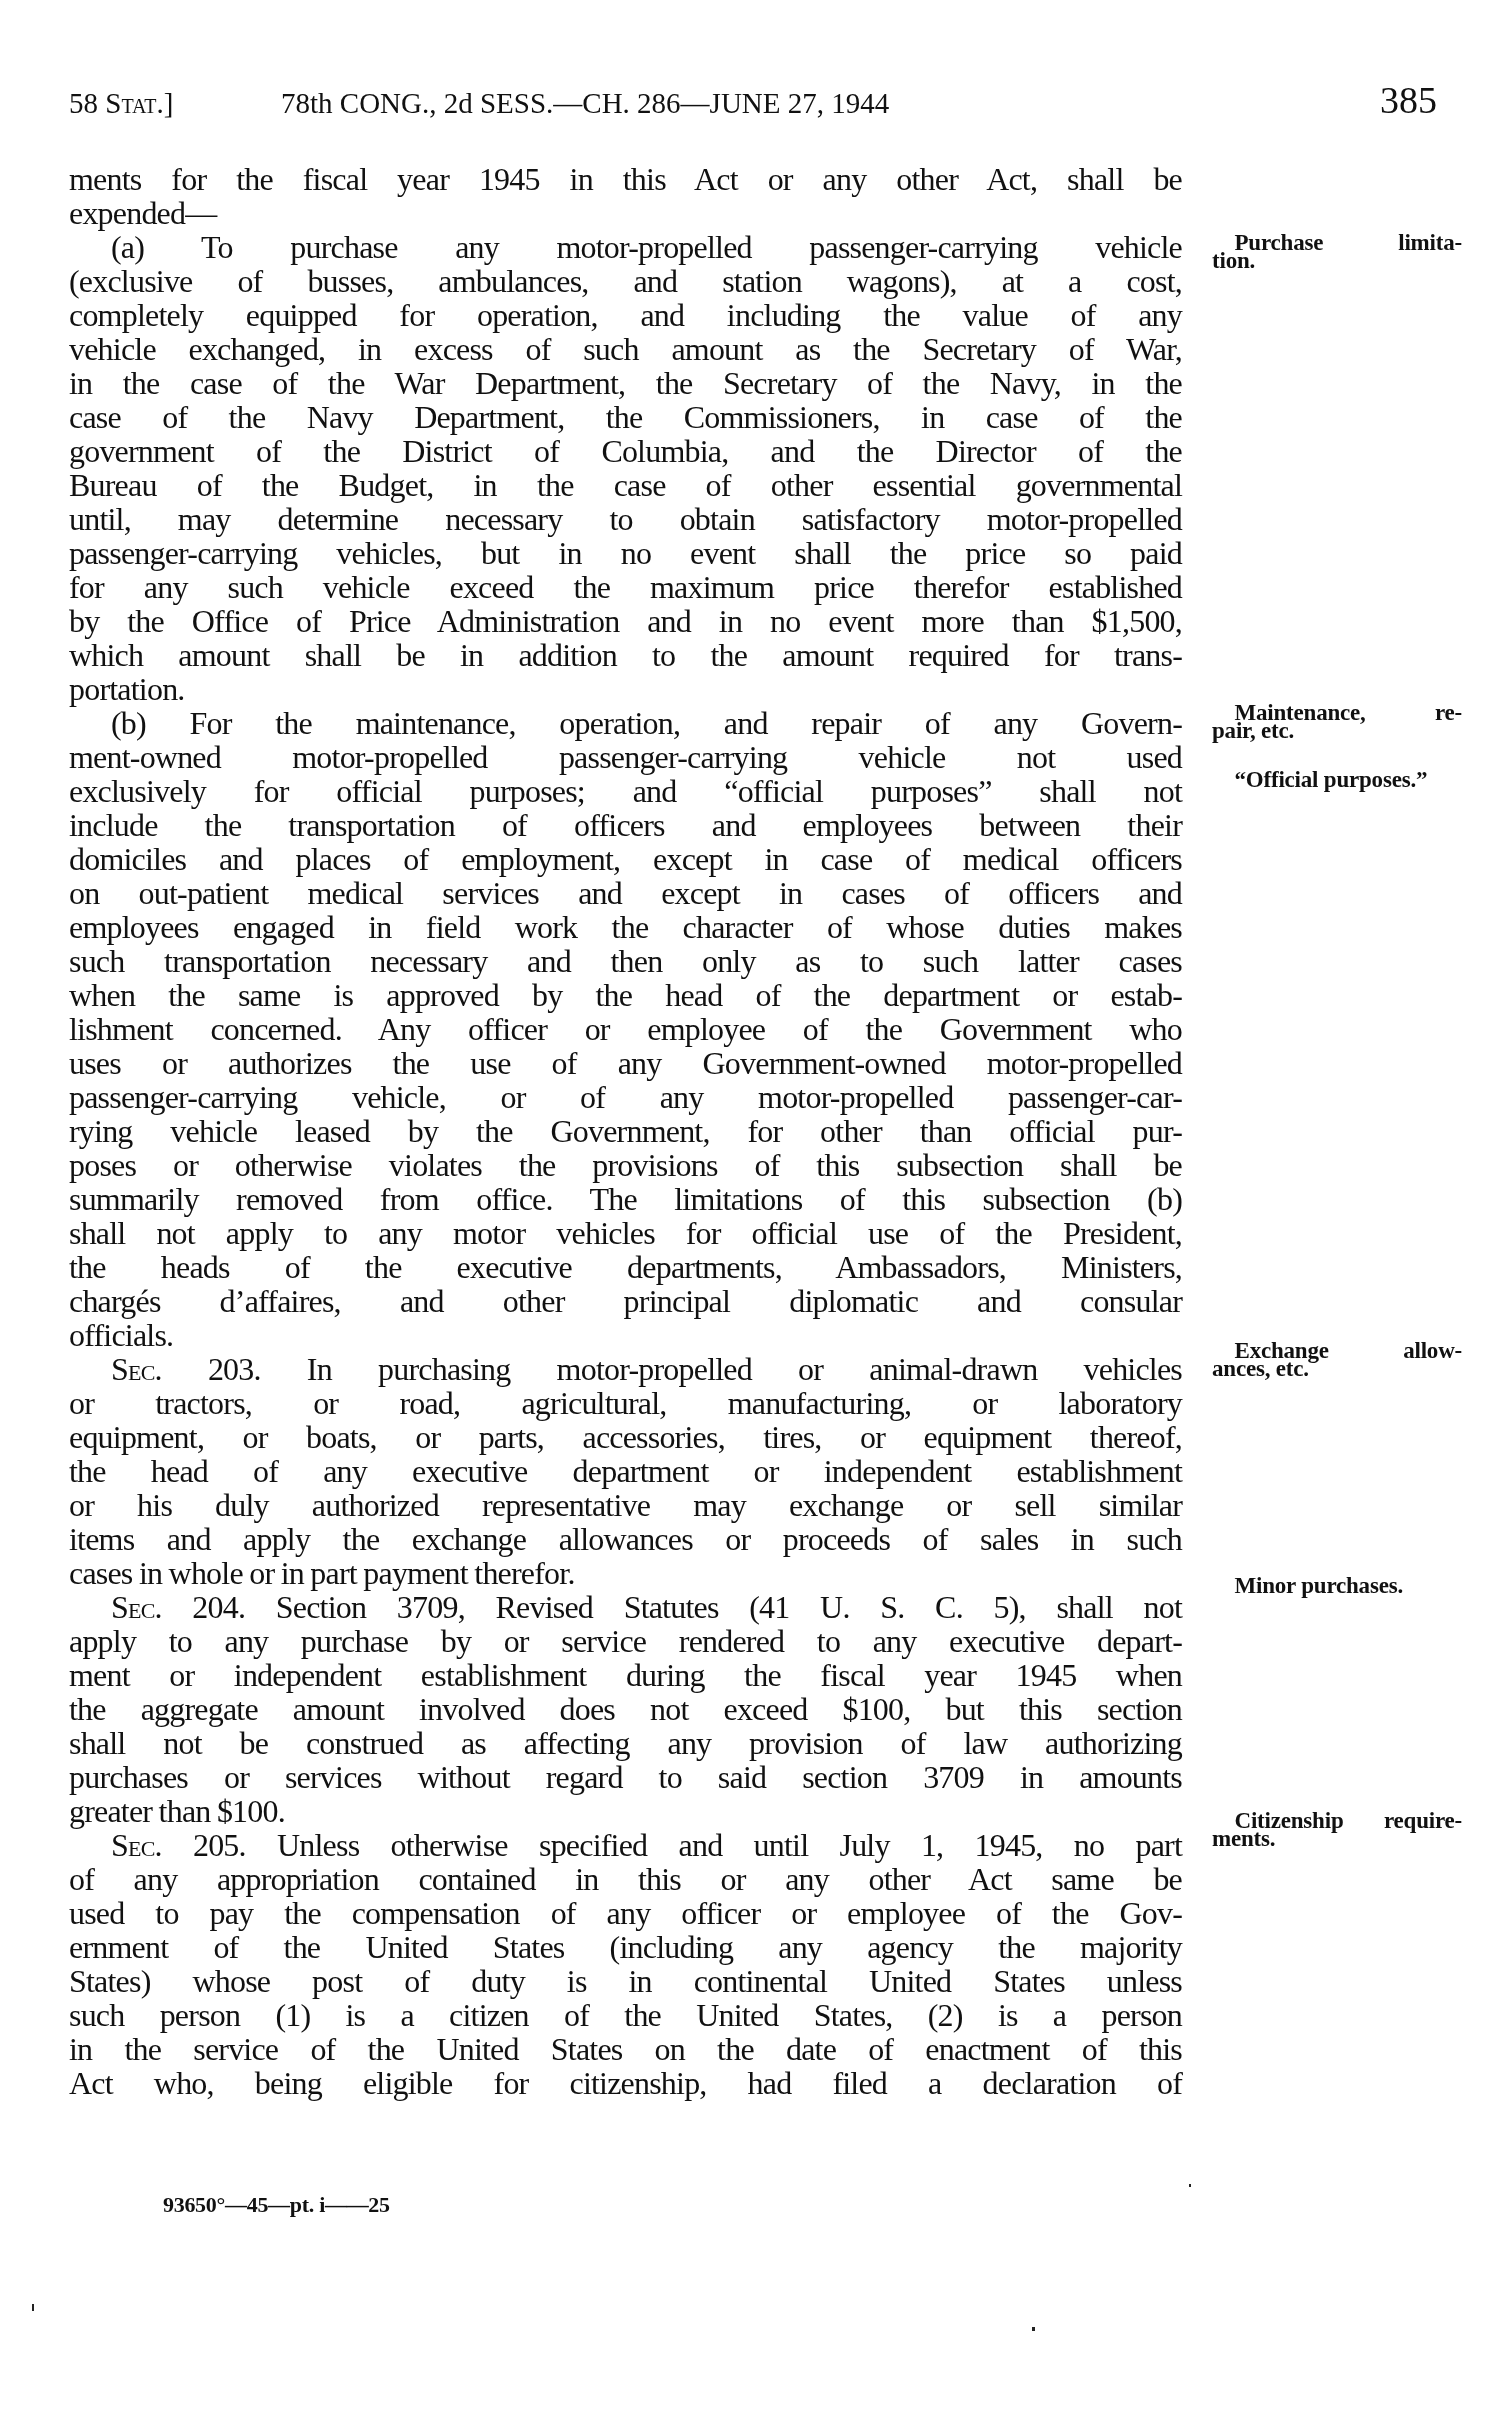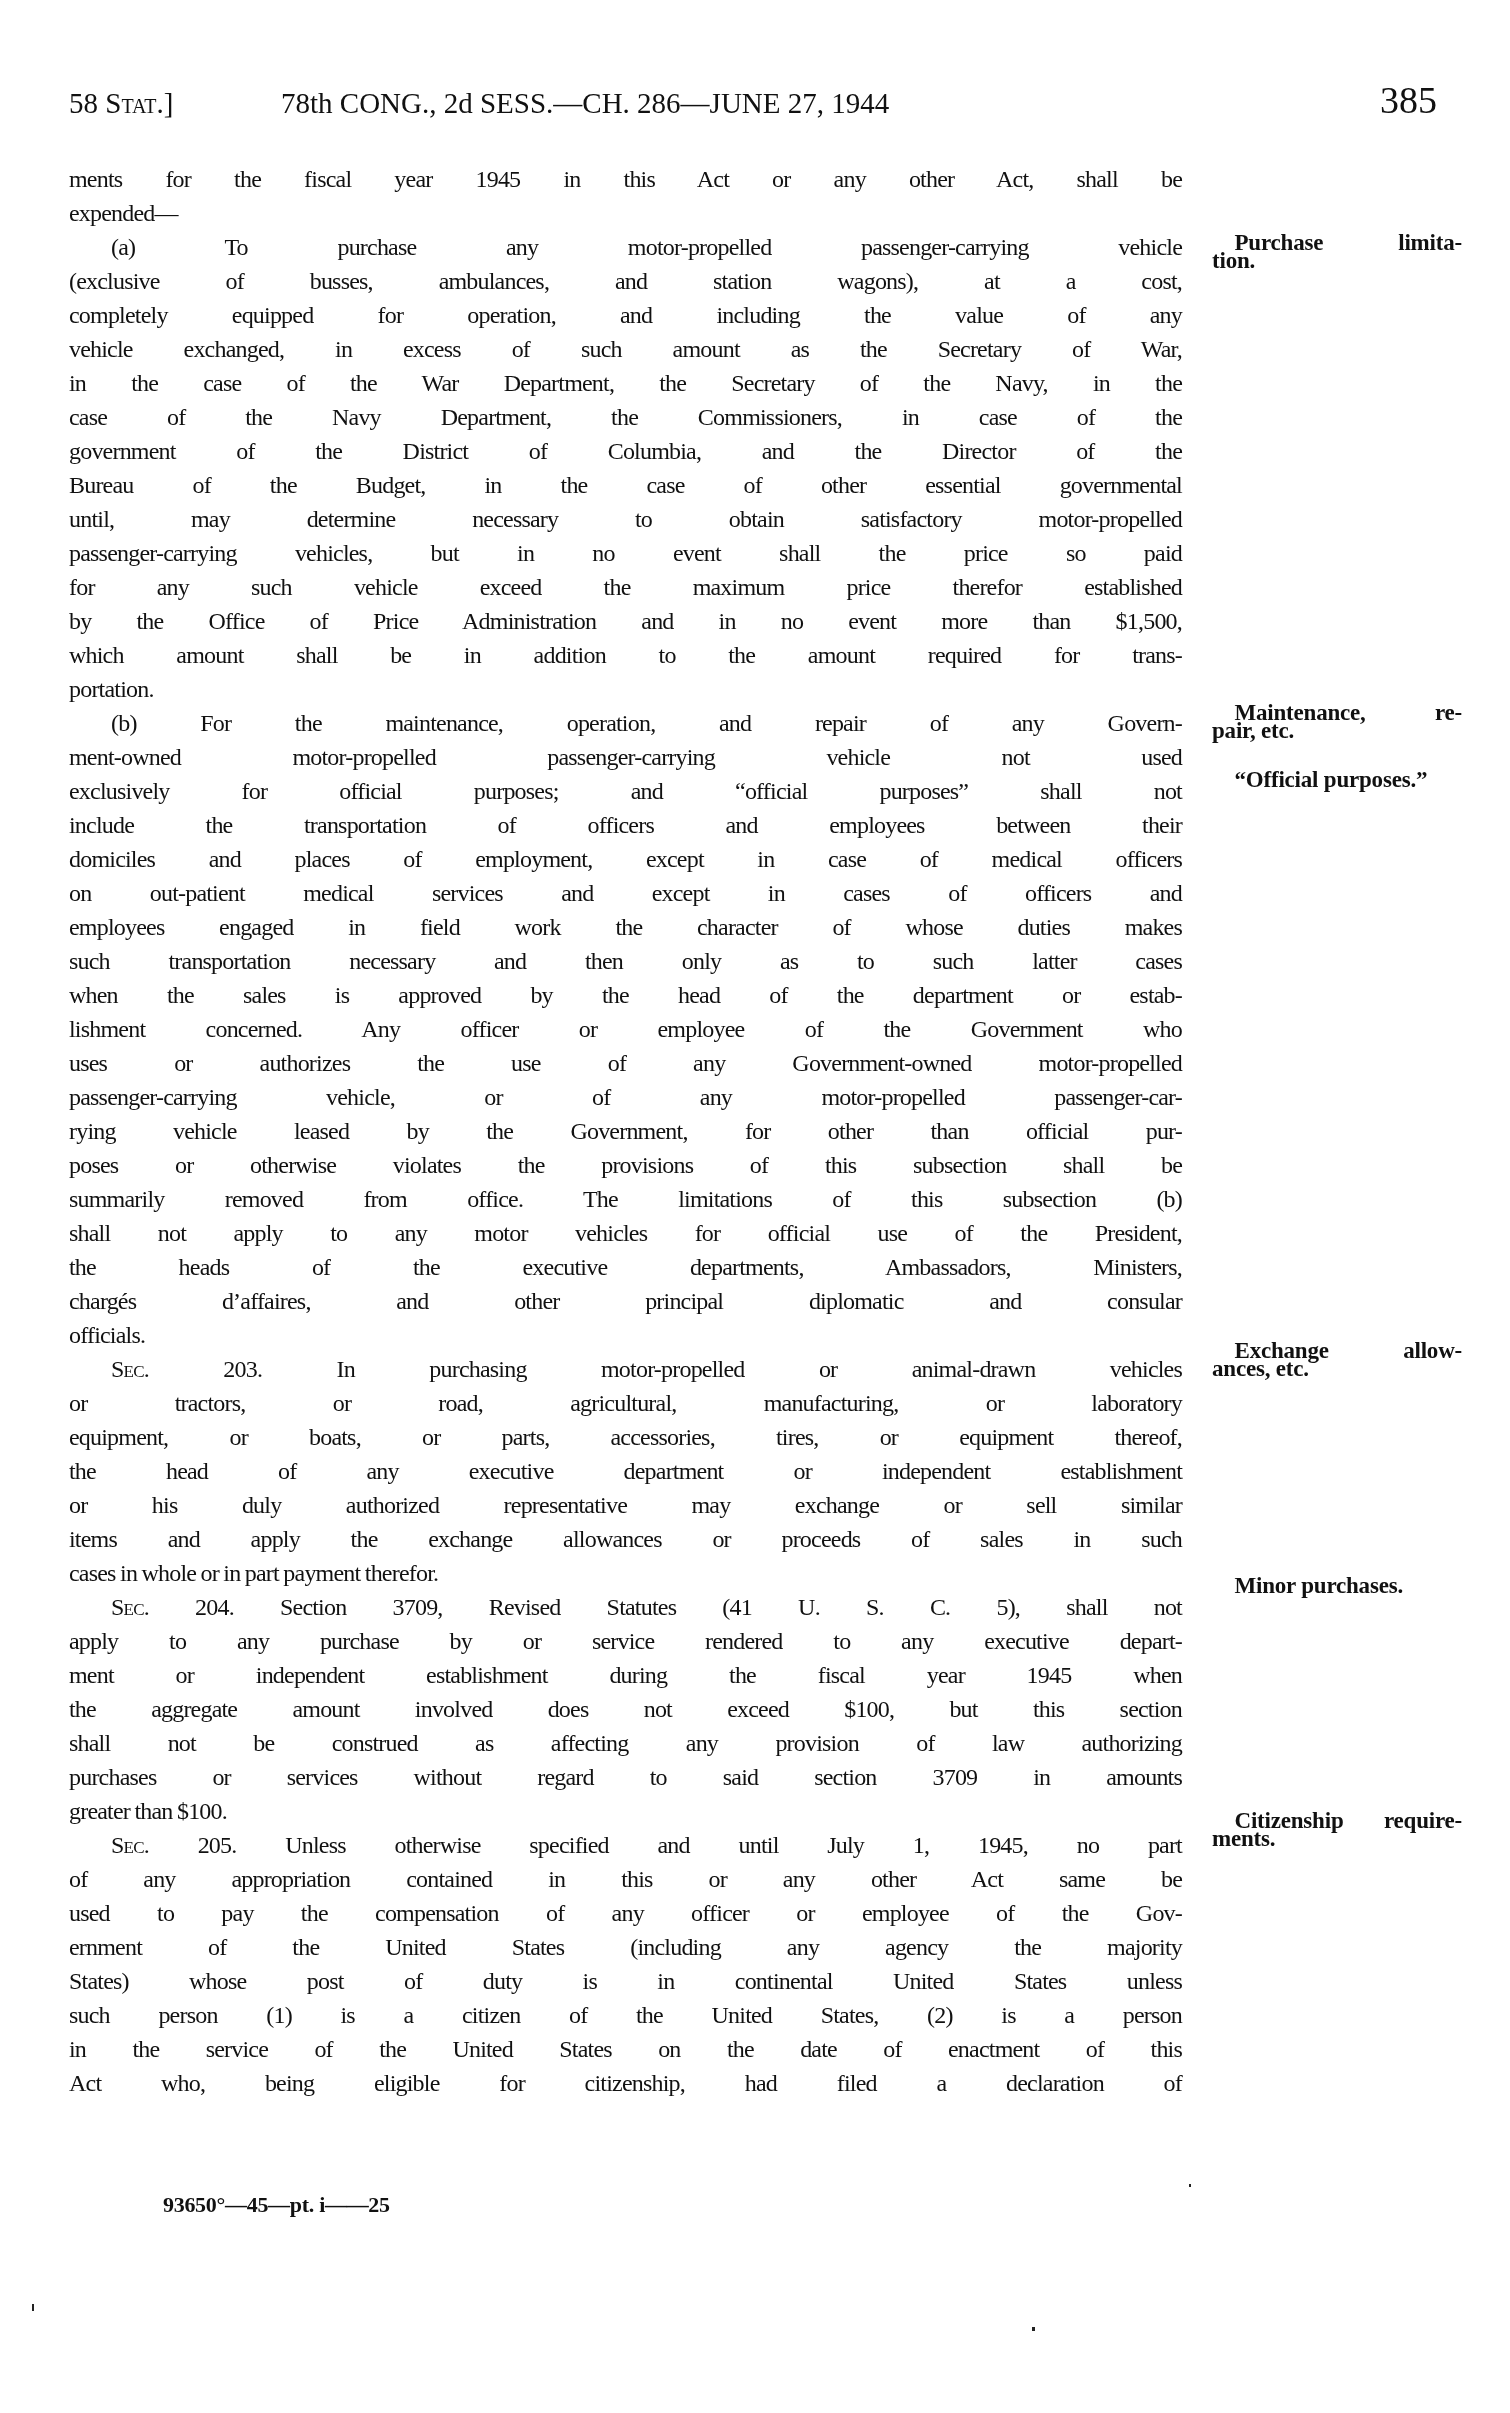--- a/index.html
+++ b/index.html
@@ -10,21 +10,21 @@
   .running-head {
     position: absolute; top: 87px; left: 69px; width: 1368px; height: 33px;
     font-size: 29px; line-height: 33px;
   }
   .rh-left { position: absolute; left: 0; top: 0; }
   .rh-center { position: absolute; left: 212px; top: 0; }
   .rh-right { position: absolute; right: 0; top: -3.3px; font-size: 38px; font-weight: normal; }
   .sc { font-variant: small-caps; }
   .body-col {
     position: absolute; left: 69px; top: 162px; width: 1113px;
-    font-size: 24px; line-height: 34px; text-align: justify;
+    font-size: 32px; line-height: 34px; text-align: justify;
     letter-spacing: -0.8px; word-spacing: -0.8px;
   }
   .line { display: block; text-align: justify; text-align-last: justify; white-space: nowrap; height: 34px; overflow: visible; }
   .line.last { text-align-last: left; }
   .line.ind { padding-left: 42px; }
   .marg {
     position: absolute; left: 1212px; width: 250px;
     font-size: 23px; line-height: 18.4px; font-weight: bold; letter-spacing: -0.2px;
   }
   .marg .first { display: block; padding-left: 22.5px; text-align: justify; text-align-last: justify; }
@@ -62,21 +62,21 @@
     <span class="line">which amount shall be in addition to the amount required for trans-</span>
     <span class="line last">portation.</span>
     <span class="line ind">(b) For the maintenance, operation, and repair of any Govern-</span>
     <span class="line">ment-owned motor-propelled passenger-carrying vehicle not used</span>
     <span class="line">exclusively for official purposes; and “official purposes” shall not</span>
     <span class="line">include the transportation of officers and employees between their</span>
     <span class="line">domiciles and places of employment, except in case of medical officers</span>
     <span class="line">on out-patient medical services and except in cases of officers and</span>
     <span class="line">employees engaged in field work the character of whose duties makes</span>
     <span class="line">such transportation necessary and then only as to such latter cases</span>
-    <span class="line">when the sales is approved by the head of the department or estab-</span>
+    <span class="line">when the same is approved by the head of the department or estab-</span>
     <span class="line">lishment concerned. Any officer or employee of the Government who</span>
     <span class="line">uses or authorizes the use of any Government-owned motor-propelled</span>
     <span class="line">passenger-carrying vehicle, or of any motor-propelled passenger-car-</span>
     <span class="line">rying vehicle leased by the Government, for other than official pur-</span>
     <span class="line">poses or otherwise violates the provisions of this subsection shall be</span>
     <span class="line">summarily removed from office. The limitations of this subsection (b)</span>
     <span class="line">shall not apply to any motor vehicles for official use of the President,</span>
     <span class="line">the heads of the executive departments, Ambassadors, Ministers,</span>
     <span class="line">chargés d’affaires, and other principal diplomatic and consular</span>
     <span class="line last">officials.</span>

